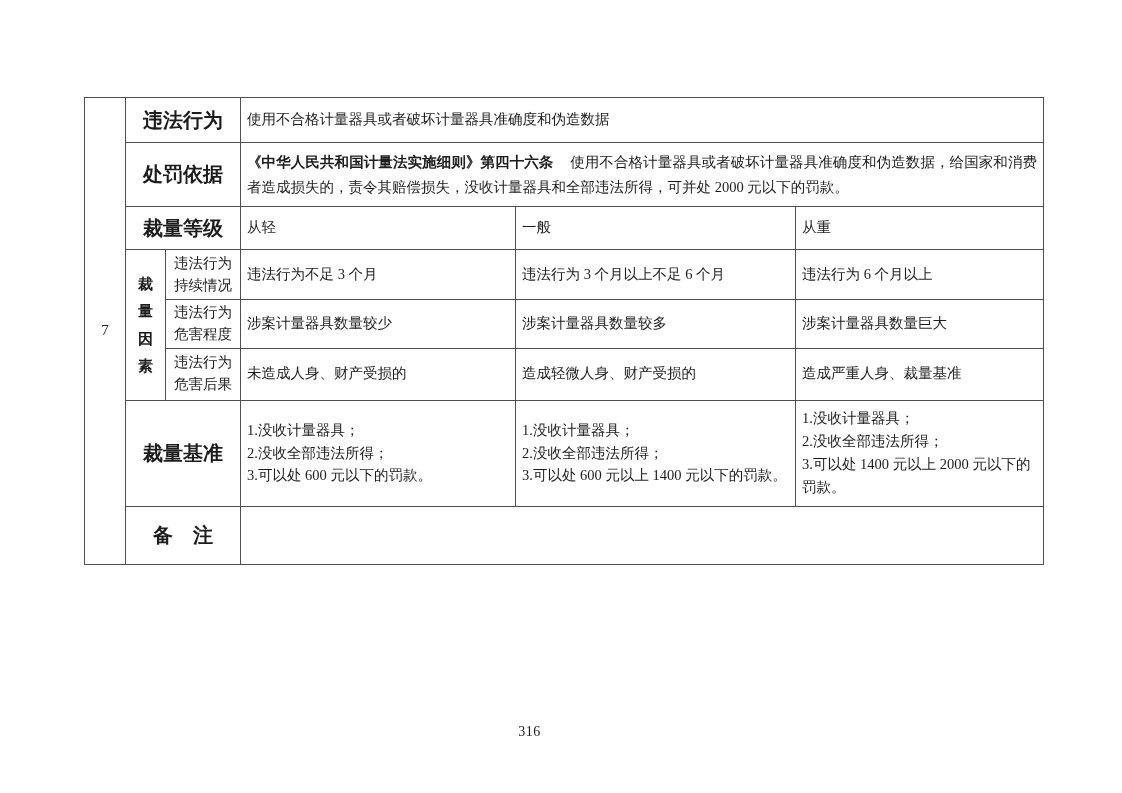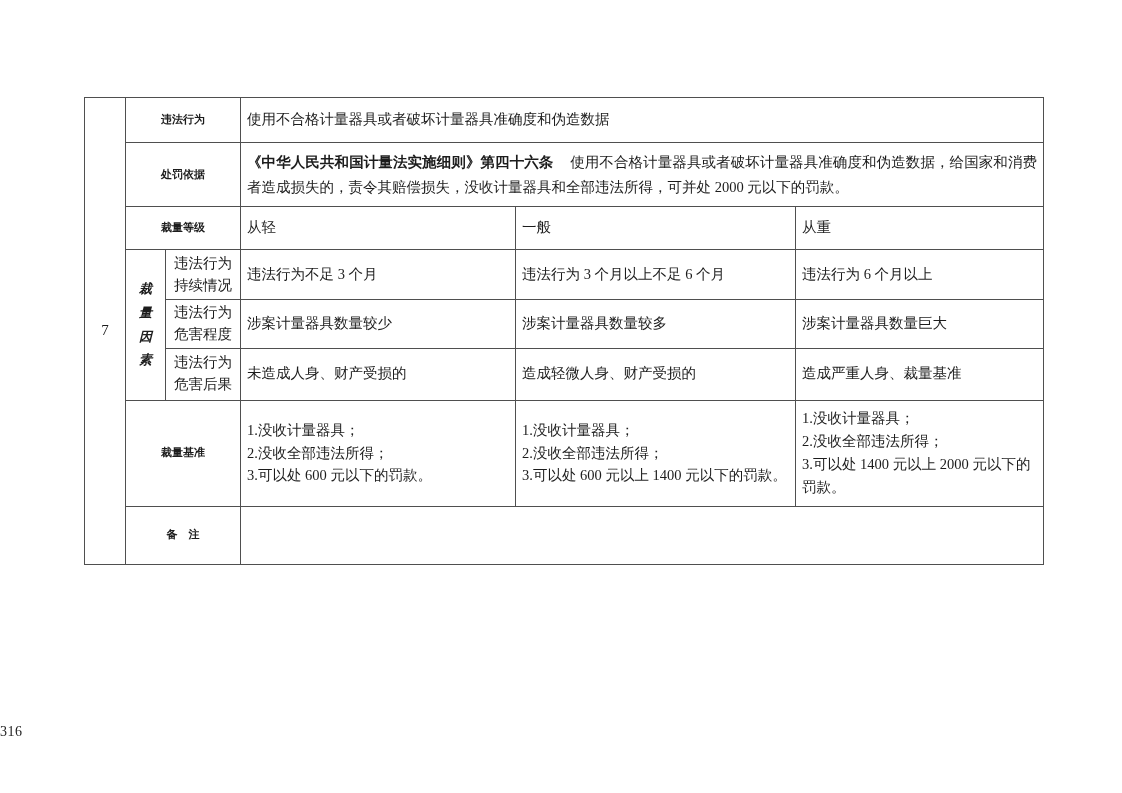--- a/index.html
+++ b/index.html
@@ -38,21 +38,21 @@
   td.row-num-cell {
     vertical-align: top;
     text-align: center;
     padding-top: 158px;
     font-size: 15px;
   }
   td.head-cell {
     text-align: center;
     font-weight: bold;
     font-family: "Liberation Sans", "DejaVu Sans", sans-serif;
-    font-size: 11px;
+    font-size: 20px;
   }
   td.center-cell { }
   td.basis-cell {
     padding: 8px 10px 8px 8px;
     line-height: 1.72;
     text-align: justify;
   }
   .law-bold {
     font-weight: bold;
     font-family: "Liberation Sans", "DejaVu Sans", sans-serif;
@@ -67,36 +67,35 @@
   }
   td.factor-cell { padding-left: 8px; }
   td.vertical-cell { text-align: center; padding: 2px 0; }
   .vertical-text {
     display: inline-block;
     width: 1.05em;
     word-break: break-all;
     line-height: 1.82;
     font-weight: bold;
     font-family: "Liberation Sans", "DejaVu Sans", sans-serif;
-    font-size: 13px;
+    font-size: 15px;
     text-align: center;
-    font-style: italic;
   }
   td.benchmark-cell {
     padding: 6px 6px 6px 7px;
     line-height: 1.58;
     vertical-align: middle;
   }
   .benchmark-item { text-align: left; }
   .page-number {
     position: absolute;
     top: 724px;
     left: 0;
     width: 1059px;
-    text-align: left;
+    text-align: center;
     font-size: 14px;
     letter-spacing: 0.5px;
   }
 </style>
 </head>
 <body>
 
 <div class="page">
 
   <table class="penalty-table">

